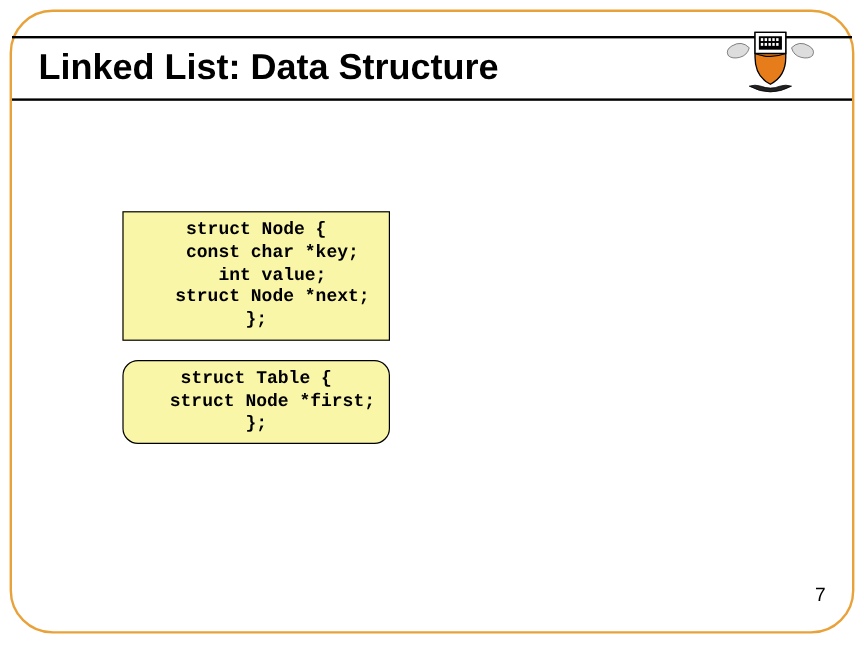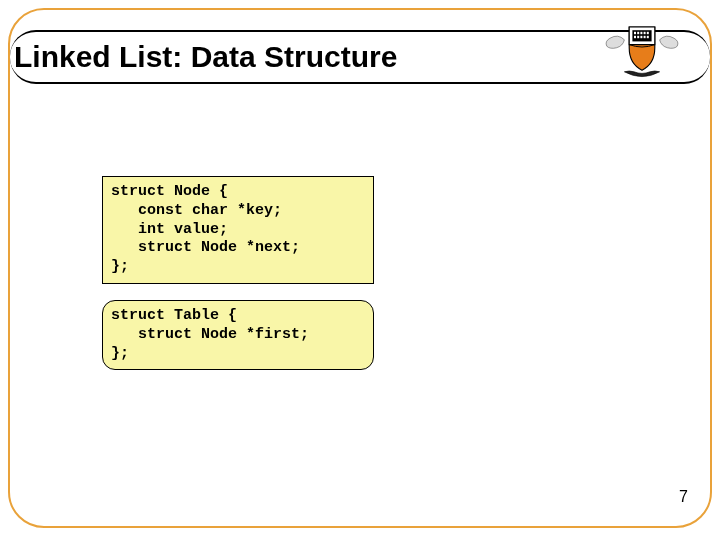--- a/index.html
+++ b/index.html
@@ -24,22 +24,21 @@
   .title-bar {
     position: absolute;
     left: 0;
     right: 0;
     top: 20px;
     height: 54px;
     border-top: 2px solid #000;
     border-bottom: 2px solid #000;
     display: flex;
     align-items: center;
-    padding-left: 4px;
-    border-radius: 26px;
+    padding-left: 22px;
   }
   .title-text {
     font-size: 30px;
     font-weight: bold;
     color: #000;
   }
   .logo {
     position: absolute;
     right: 28px;
     top: 12px;
@@ -47,24 +46,25 @@
     height: 58px;
     display: flex;
     align-items: center;
     justify-content: center;
   }
   .logo svg { width: 80px; height: 58px; }
   .code-box {
     position: absolute;
     left: 92px;
     top: 166px;
-    width: 272px;
+    width: 223px;
     border: 1.5px solid #000;
     background: #f9f6a8;
     padding: 6px 8px 6px 8px;
+    text-align: center;
   }
   .code-box pre {
     font-family: "Courier New", Courier, monospace;
     font-size: 15px;
     font-weight: bold;
     line-height: 1.25;
     white-space: pre;
     color: #000;
   }
   .code-box.second {

